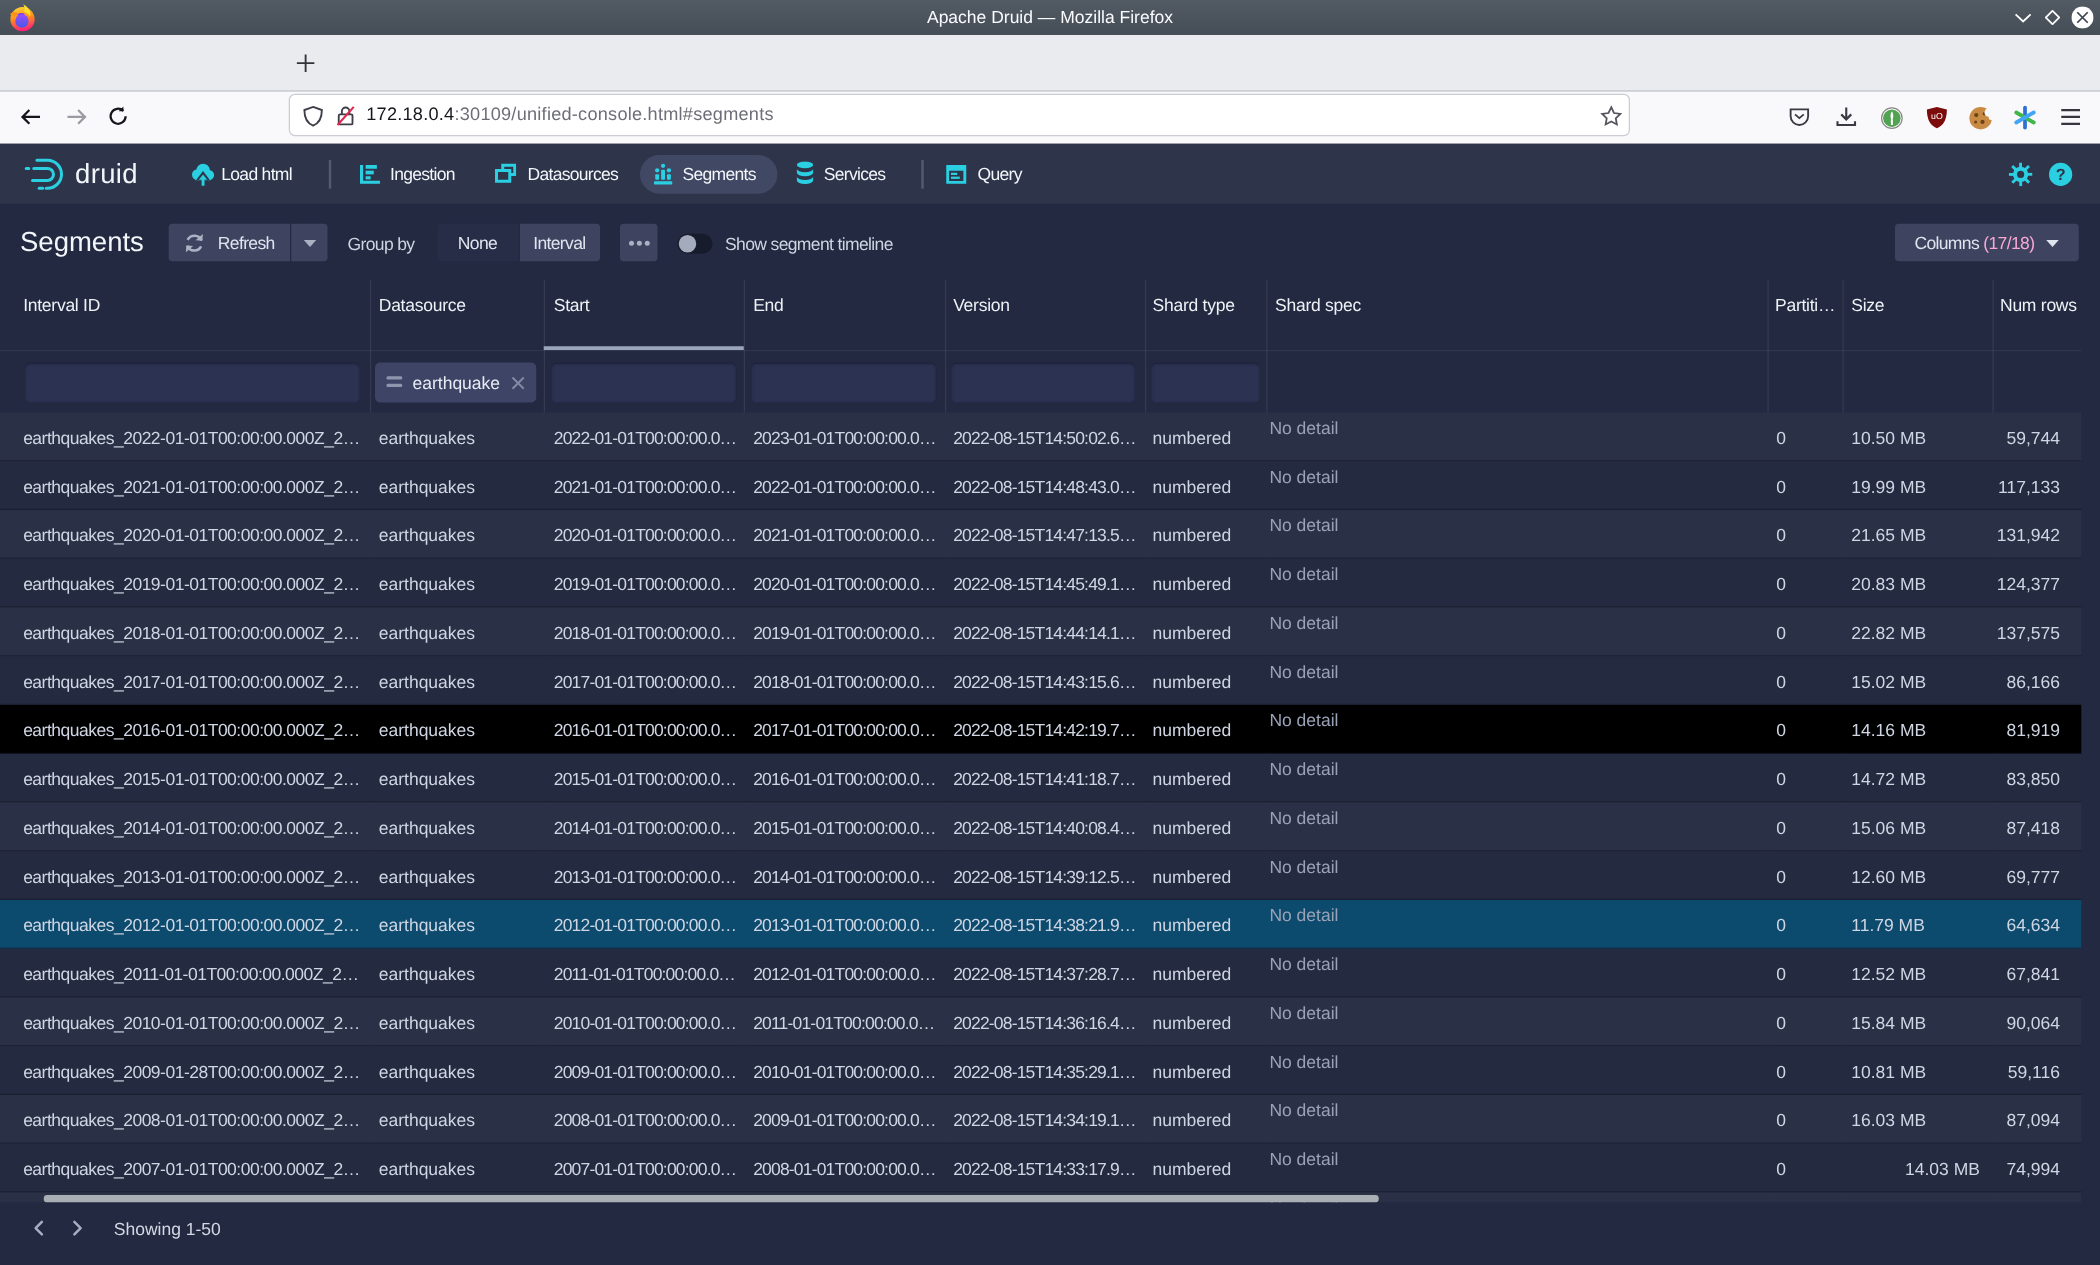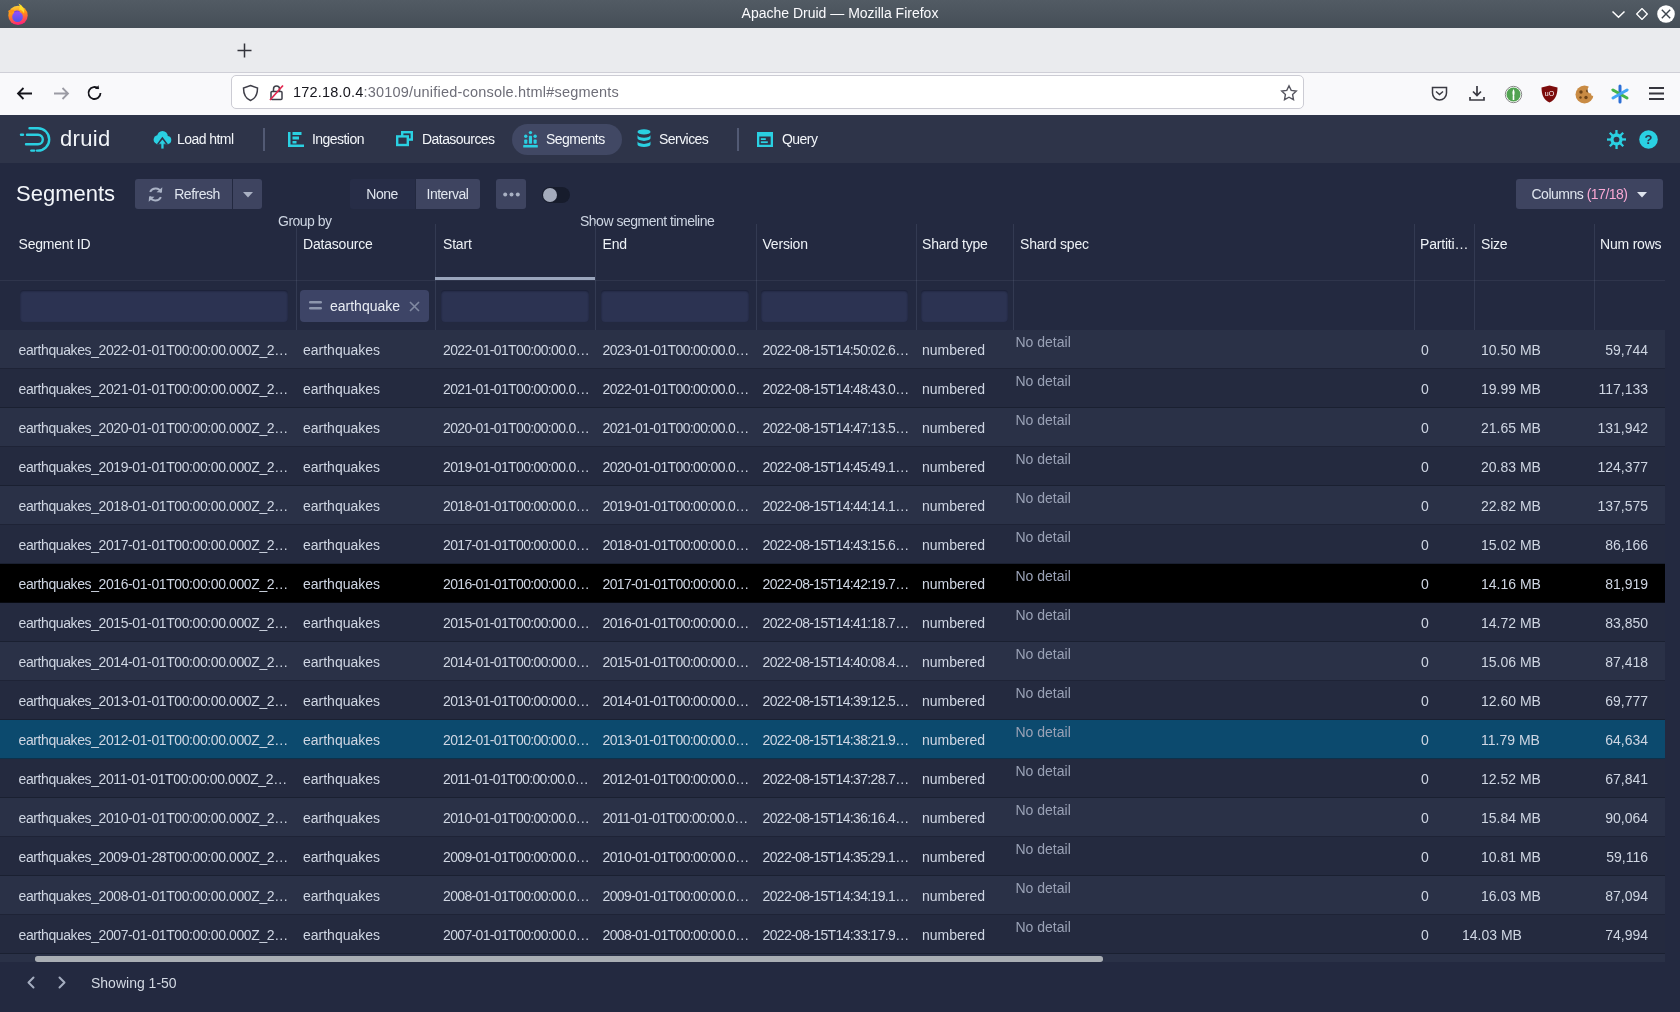--- a/index.html
+++ b/index.html
@@ -25,21 +25,21 @@
 .navitem { position:absolute; top:0; height:48px; display:flex; align-items:center;
   color:#f3f6fa; font-size:14px; letter-spacing:-0.55px; }
 .navsep { position:absolute; top:13px; width:1.5px; height:23px; background:#525a74; }
 #seg-pill { position:absolute; left:512px; top:9px; width:110px; height:31px;
   background:#414864; border-radius:15.5px; }
 
 #h1 { position:absolute; left:16px; top:181px; font-size:22px; color:#f3f6fa; }
 .btn { position:absolute; top:179px; height:30px; background:#3e4460; border-radius:3px;
   color:#dfe5ee; font-size:14px; letter-spacing:-0.5px; display:flex; align-items:center;
   justify-content:center; }
-.lbl { position:absolute; top:187px; font-size:14px; letter-spacing:-0.5px; color:#cdd5e2;margin-top:26px; }
+.lbl { position:absolute; top:187px; font-size:14px; letter-spacing:-0.5px; color:#cdd5e2; }
 
 .vsep { position:absolute; top:224px; width:1px; height:738px; background:#333a52; }
 .th { position:absolute; top:236px; font-size:14px; letter-spacing:-0.2px; color:#eef2f6; }
 .row { position:absolute; left:0; width:1665px; height:39px;
   border-bottom:1px solid rgba(15,19,34,.45); }
 .c { position:absolute; top:11.5px; font-size:14px; color:#cfd6e3; white-space:nowrap; }
 .dt { letter-spacing:-0.65px; }
 .sid { letter-spacing:-0.4px; }
 .num { left:1560px; width:88px; text-align:right; }
 .nd { position:absolute; left:1015.5px; top:3.5px; font-size:14px; color:#9aa2b6; }
@@ -275,21 +275,21 @@
 
 <div class="vsep" style="left:295.5px"></div>
 <div class="vsep" style="left:435px"></div>
 <div class="vsep" style="left:595px"></div>
 <div class="vsep" style="left:755.5px"></div>
 <div class="vsep" style="left:915.5px"></div>
 <div class="vsep" style="left:1013px"></div>
 <div class="vsep" style="left:1414px"></div>
 <div class="vsep" style="left:1473.5px"></div>
 <div class="vsep" style="left:1594px"></div>
-<div class="th" style="left:18.5px">Segment ID</div>
+<div class="th" style="left:18.5px">Interval ID</div>
 <div class="th" style="left:303px">Datasource</div>
 <div class="th" style="left:443px">Start</div>
 <div class="th" style="left:602.5px">End</div>
 <div class="th" style="left:762.5px">Version</div>
 <div class="th" style="left:922px">Shard type</div>
 <div class="th" style="left:1020px">Shard spec</div>
 <div class="th" style="left:1420px">Partiti…</div>
 <div class="th" style="left:1481px">Size</div>
 <div class="th" style="left:1600px">Num rows</div>
 <div class="abs" style="left:435px;top:276.5px;width:160px;height:3px;background:#9aa5bc"></div>
@@ -493,21 +493,21 @@
 </div>
 <div class="row" style="top:915px;background:#242a3f">
 <div class="c sid" style="left:18.5px">earthquakes_2007-01-01T00:00:00.000Z_2…</div>
 <div class="c" style="left:303px">earthquakes</div>
 <div class="c dt" style="left:443px">2007-01-01T00:00:00.0…</div>
 <div class="c dt" style="left:602.5px">2008-01-01T00:00:00.0…</div>
 <div class="c dt" style="left:762.5px">2022-08-15T14:33:17.9…</div>
 <div class="c" style="left:922px">numbered</div>
 <div class="nd">No detail</div>
 <div class="c" style="left:1421px">0</div>
-<div class="c" style="left:1462px">14.03 MB</div>
+<div class="c" style="left:1524px">14.03 MB</div>
 <div class="c num">74,994</div>
 </div>
 
 <div class="abs" style="left:0;top:954px;width:1665px;height:8px;background:#2a3147">
   <div class="abs" style="left:1015.5px;top:4px;font-size:14px;color:#9aa2b6">No detail</div>
 </div>
 
 <div class="abs" style="left:35px;top:956px;width:1068px;height:5.5px;background:#a9aeb4;border-radius:2.75px"></div>
 
 <div class="abs" style="left:0;top:962px;width:1680px;height:50px;background:#232940">

